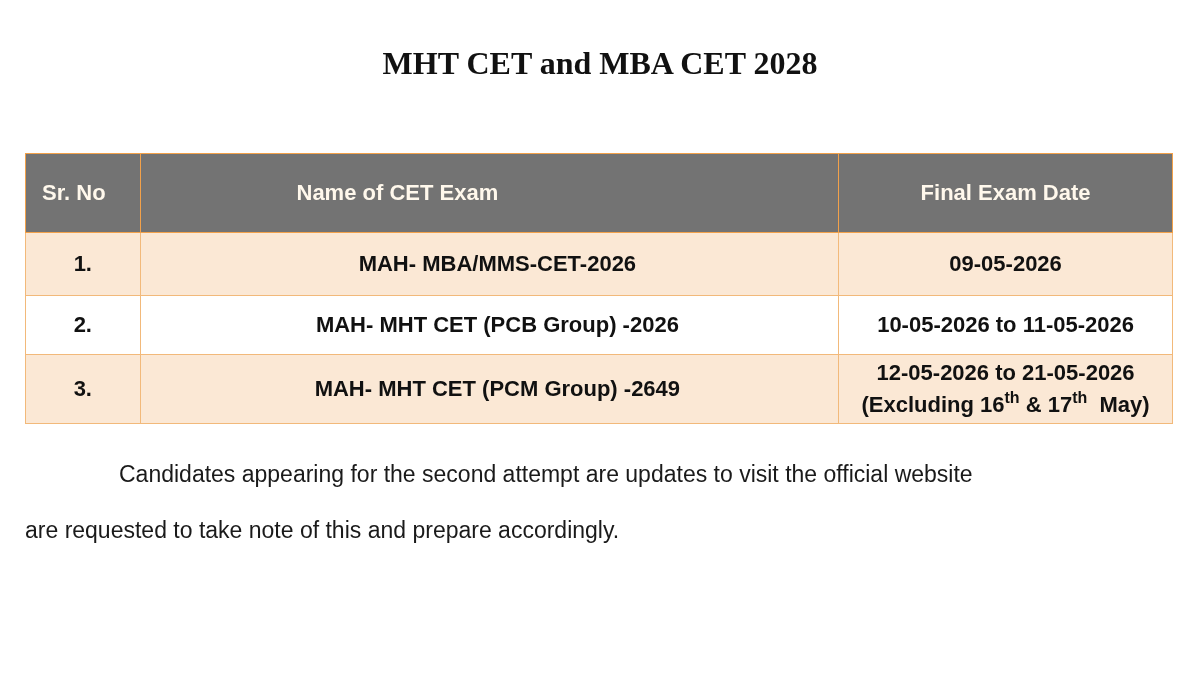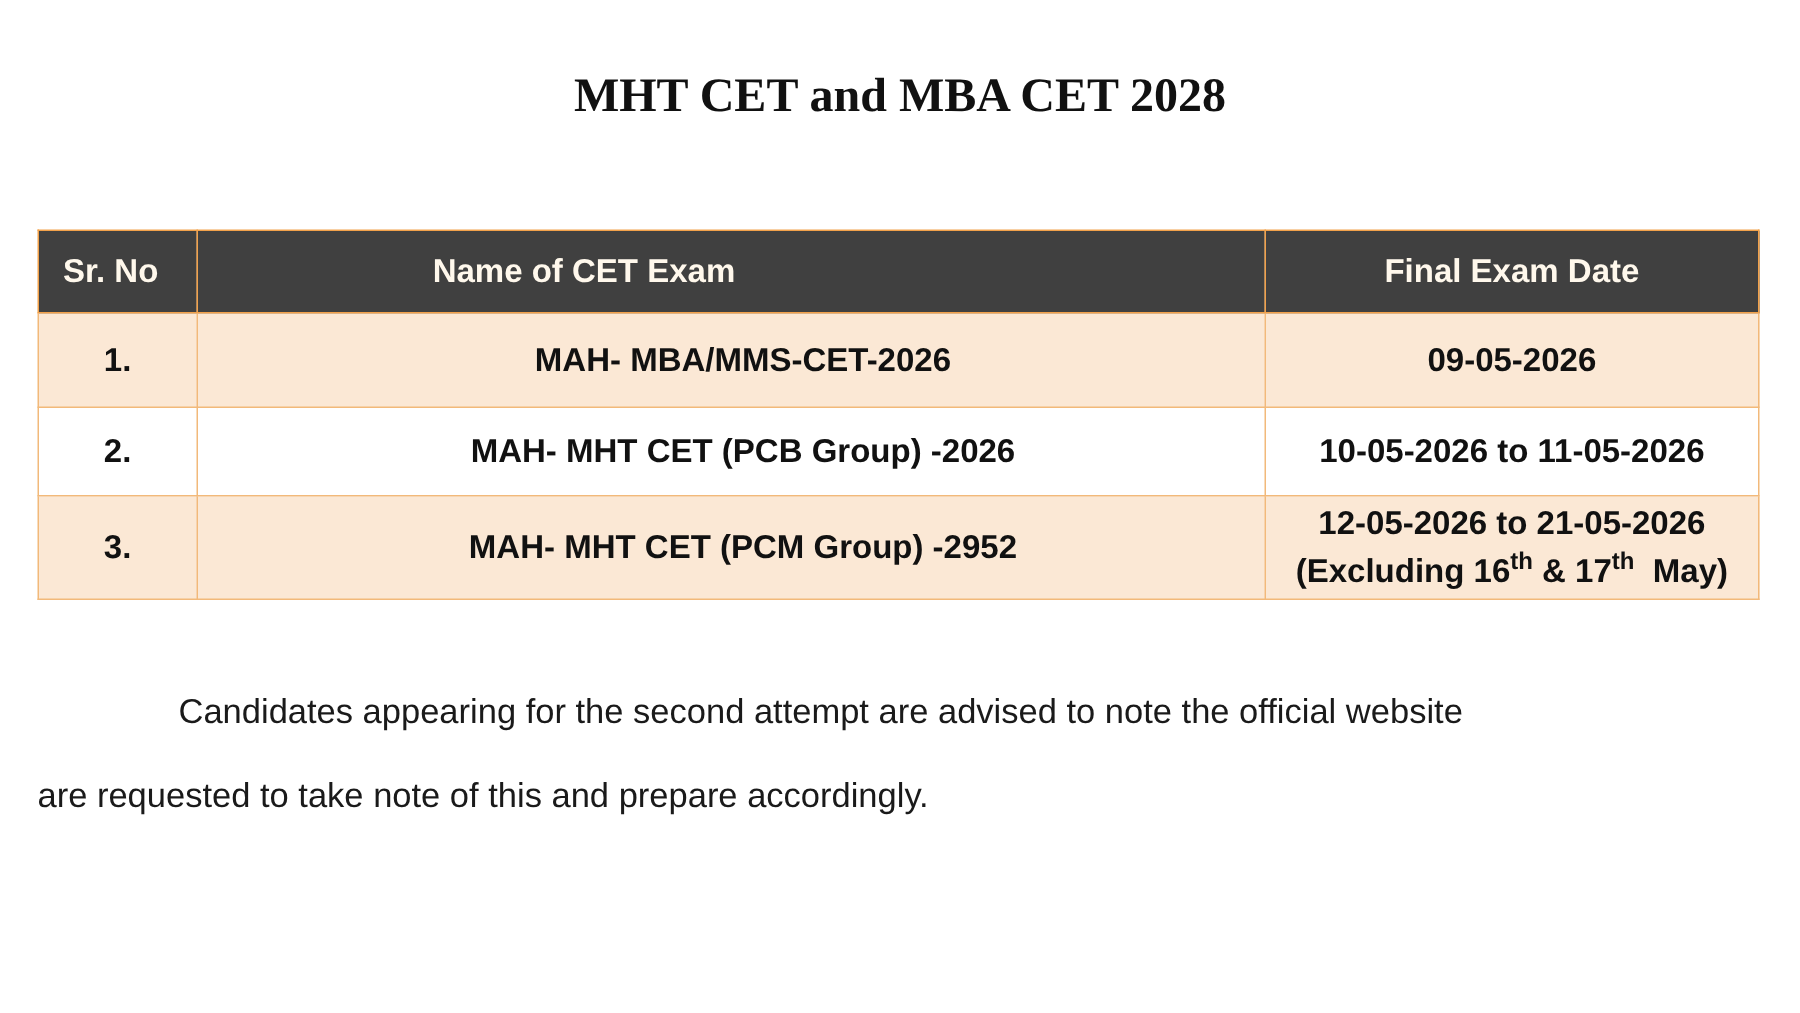--- a/index.html
+++ b/index.html
@@ -31,26 +31,26 @@
     table.exam-table {
       position: absolute;
       top: 153px;
       left: 25px;
       width: 1148px;
       border-collapse: collapse;
       font-family: "Liberation Sans", "DejaVu Sans", sans-serif;
       font-weight: bold;
     }
     table.exam-table th {
-      background: #404040;
+      background: #737373;
       color: #fff8ec;
       font-size: 22px;
       font-weight: bold;
       height: 46px;
-      padding: 4px;
+      padding: 16px;
       border: 1px solid #f2a14a;
     }
     table.exam-table td {
       border: 1px solid #f2b97a;
       font-size: 22px;
       color: #111111;
       padding: 0;
     }
     table.exam-table tr.odd td { background: #fbe8d5; }
     table.exam-table tr.even td { background: #ffffff; }
@@ -99,25 +99,25 @@
       <td class="col-name">MAH- MBA/MMS-CET-2026</td>
       <td class="col-date">09-05-2026</td>
     </tr>
     <tr class="even r2">
       <td class="col-sr">2.</td>
       <td class="col-name">MAH- MHT CET (PCB Group) -2026</td>
       <td class="col-date">10-05-2026 to 11-05-2026</td>
     </tr>
     <tr class="odd r3">
       <td class="col-sr">3.</td>
-      <td class="col-name">MAH- MHT CET (PCM Group) -2952</td>
+      <td class="col-name">MAH- MHT CET (PCM Group) -2649</td>
       <td class="col-date">
         <div>12-05-2026 to 21-05-2026</div>
         <div><span>(Excluding 16</span><sup>th</sup><span style="white-space:pre"> &amp; 17</span><sup>th</sup><span style="white-space:pre">  May)</span></div>
       </td>
     </tr>
   </tbody>
 </table>
 
 <div class="notice">
-  <span class="line indent">Candidates appearing for the second attempt are advised to note the official website</span>
+  <span class="line indent">Candidates appearing for the second attempt are updates to visit the official website</span>
   <span class="line">are requested to take note of this and prepare accordingly.</span>
 </div>
 
 </body></html>

